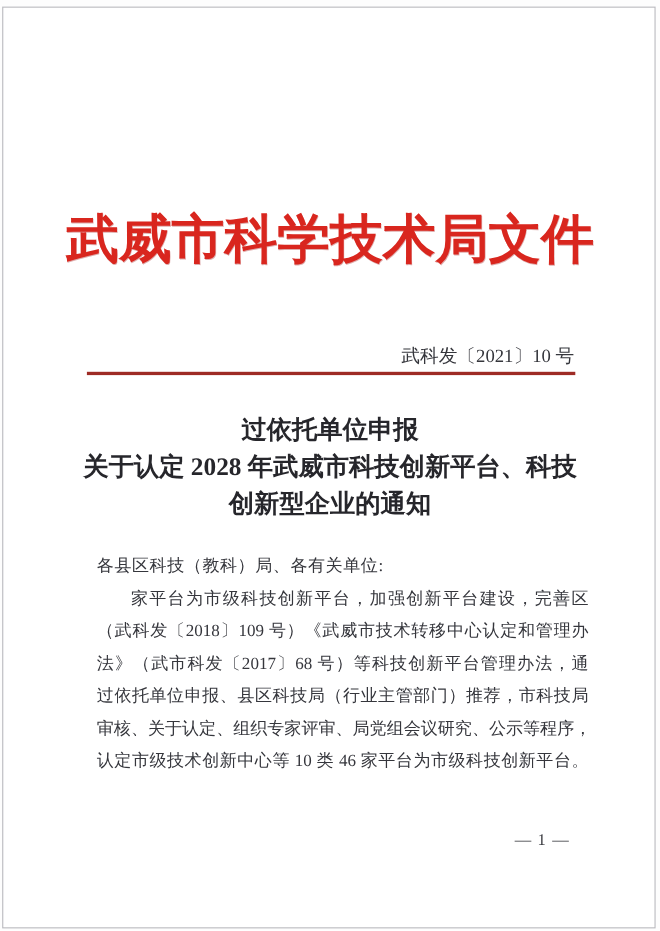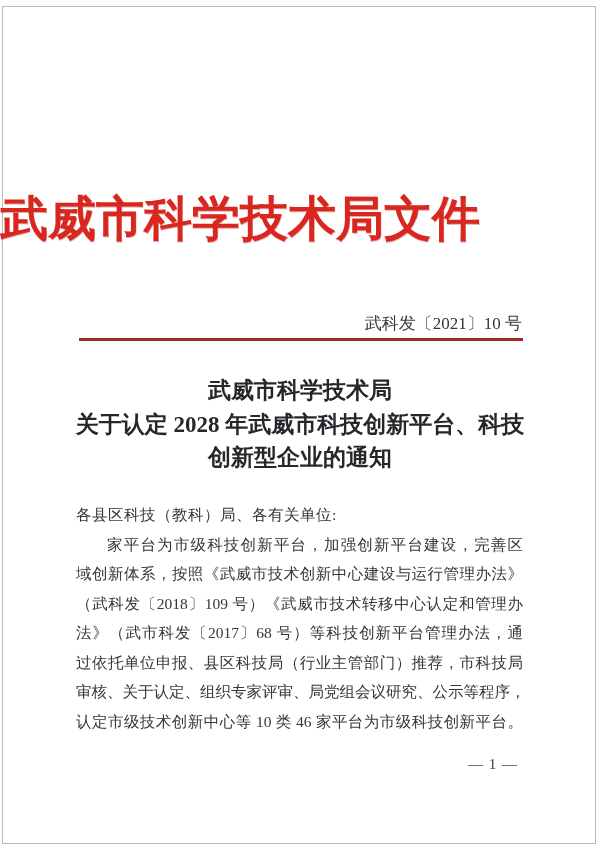--- a/index.html
+++ b/index.html
@@ -19,21 +19,21 @@
   .page-border{
     position:absolute;
     left:2px;top:6px;
     width:592px;height:836px;
     border:1px solid #b9b9be;
     background:#ffffff;
   }
   .header-title{
     position:absolute;
     left:0;top:190px;width:600px;
-    text-align:left;
+    text-align:center;
     font-size:48px;
     font-weight:700;
     line-height:58px;
     color:var(--header-red);
     letter-spacing:0px;
     text-shadow:0.5px 0.5px 0 rgba(160,20,20,0.35);
   }
   .doc-number{
     position:absolute;
     left:78px;top:313px;width:444px;
@@ -52,21 +52,21 @@
     position:absolute;
     left:60px;top:374px;width:480px;
     text-align:center;
     font-size:23px;
     font-weight:700;
     line-height:33.5px;
     color:var(--title-text);
   }
   .body-block{
     position:absolute;
-    left:76px;top:500px;width:447px;
+    left:88px;top:500px;width:447px;
     font-size:15.5px;
     line-height:29.5px;
     color:var(--body-text);
   }
   .salutation{
     text-align:left;
     letter-spacing:0.5px;
   }
   .para-line{
     text-align:justify;
@@ -92,29 +92,28 @@
 <div class="canvas">
   <div class="page-border"></div>
 
   <div class="header-title">武威市科学技术局文件</div>
 
   <div class="doc-number">武科发〔2021〕10 号</div>
 
   <div class="red-rule"></div>
 
   <div class="title-block">
-    <div>武威市科学技术局</div>
+    <div>过依托单位申报</div>
     <div>关于认定 2028 年武威市科技创新平台、科技</div>
     <div>创新型企业的通知</div>
   </div>
 
   <div class="body-block">
     <div class="salutation">各县区科技（教科）局、各有关单位:</div>
     <div class="para-line first">家平台为市级科技创新平台，加强创新平台建设，完善区</div>
-    <div class="para-line">域创新体系，按照《武威市技术创新中心建设与运行管理办法》</div>
     <div class="para-line">（武科发〔2018〕109 号）《武威市技术转移中心认定和管理办</div>
     <div class="para-line">法》（武市科发〔2017〕68 号）等科技创新平台管理办法，通</div>
     <div class="para-line">过依托单位申报、县区科技局（行业主管部门）推荐，市科技局</div>
     <div class="para-line">审核、关于认定、组织专家评审、局党组会议研究、公示等程序，</div>
     <div class="para-line">认定市级技术创新中心等 10 类 46 家平台为市级科技创新平台。</div>
   </div>
 
   <div class="page-number">— 1 —</div>
 </div>
 

